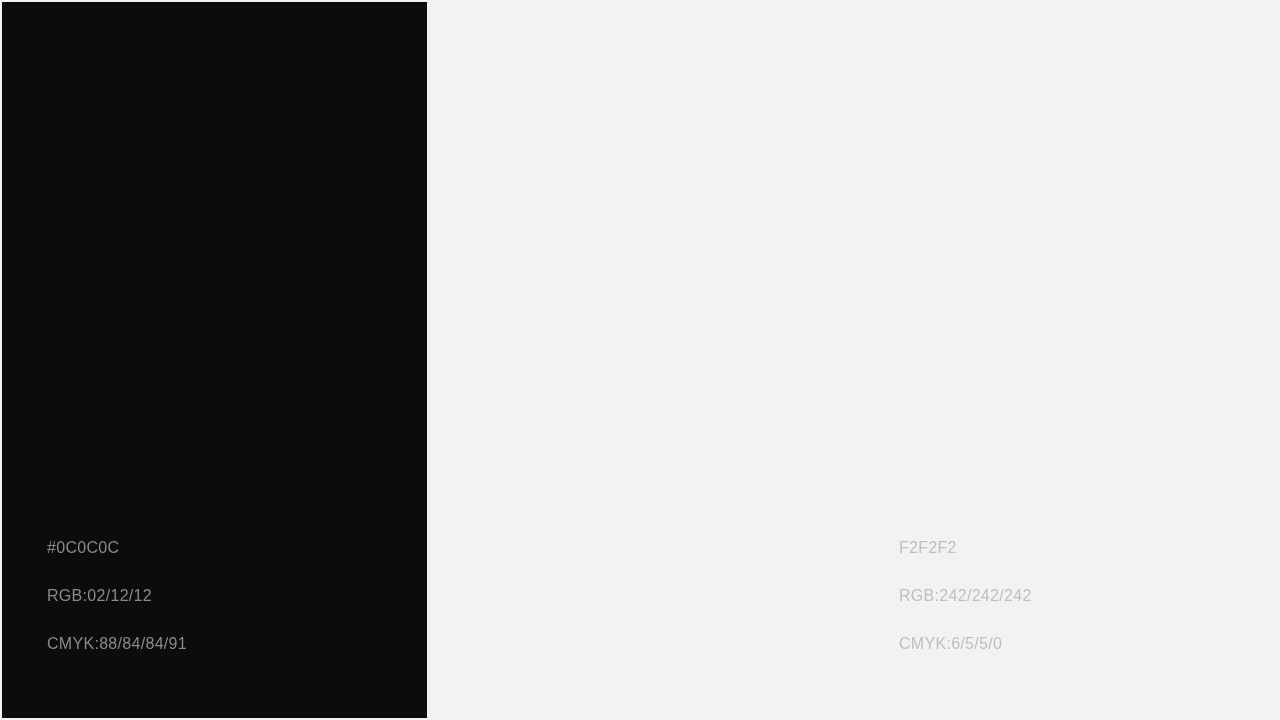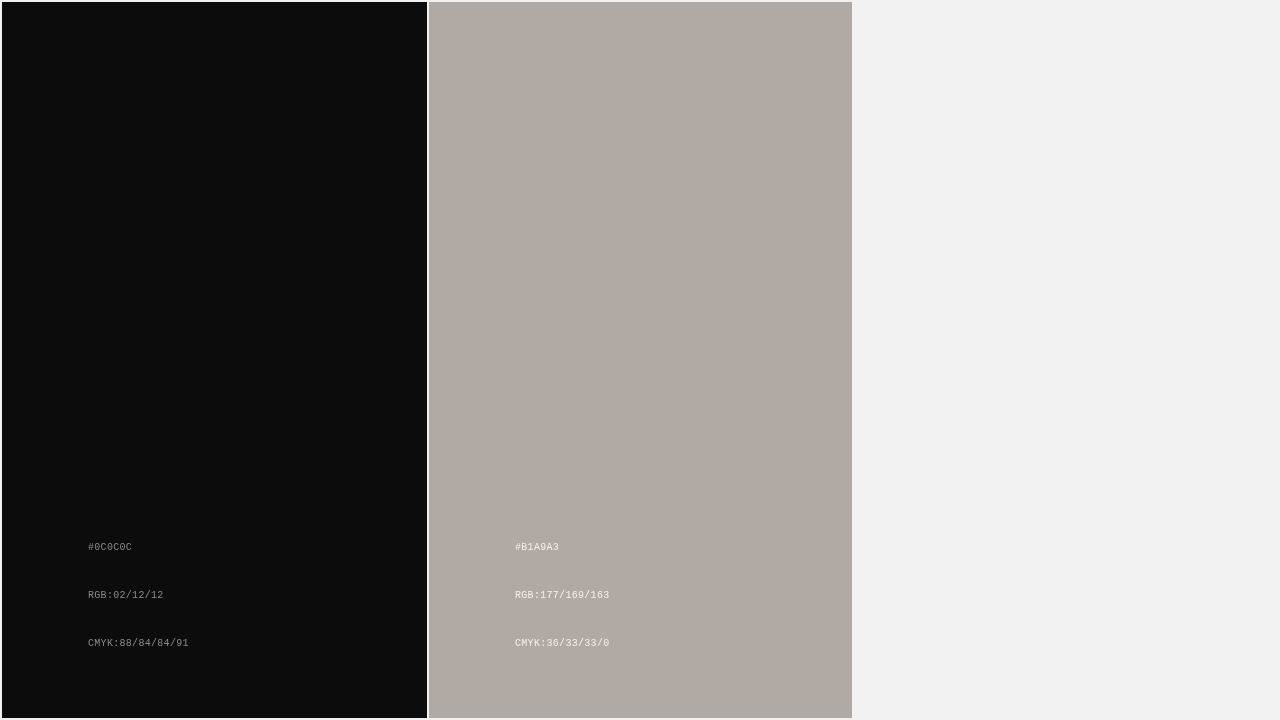--- a/index.html
+++ b/index.html
@@ -35,48 +35,47 @@
   
   .swatch-1 { left: 2px;   width: 425px; }
   .swatch-2 { left: 429px; width: 423px; }
   .swatch-3 { left: 854px; width: 426px; }
 
   
   .caption {
     position: absolute;
     left: 45px;
     bottom: 34px;
-    font-family: Liberation Mono, monospace;
-    font-size: 10px;
+    font-family: Liberation Sans, sans-serif;
+    font-size: 16px;
     line-height: 16px;
     letter-spacing: 0.3px;
     white-space: pre;
     user-select: none;
-    margin-left: 41px;
   }
 
   .caption-line {
     display: block;
   }
 </style>
 </head>
 <body style="background: rgb(242, 242, 242);">
 
 <div class="palette">
 
   <div class="swatch swatch-1" style="background: rgb(12, 12, 12);">
     <div class="caption" style="color: rgb(140, 138, 137);">
       <span class="caption-line">#0C0C0C</span>
       <span class="caption-line">RGB:02/12/12</span>
       <span class="caption-line">CMYK:88/84/84/91</span>
     </div>
   </div>
 
-  <div class="swatch swatch-2" style="background: rgb(177, 169, 163);">
-    <div class="caption" style="color: rgb(244, 241, 239);">
-      <span class="caption-line">#B1A9A3</span>
-      <span class="caption-line">RGB:177/169/163</span>
-      <span class="caption-line">CMYK:36/33/33/0</span>
+
+  <div class="swatch swatch-3" style="background: rgb(242, 242, 242);">
+    <div class="caption" style="color: rgb(194, 190, 187);">
+      <span class="caption-line">F2F2F2</span>
+      <span class="caption-line">RGB:242/242/242</span>
+      <span class="caption-line">CMYK:6/5/5/0</span>
     </div>
   </div>
-
 
 </div>
 
 </body></html>

